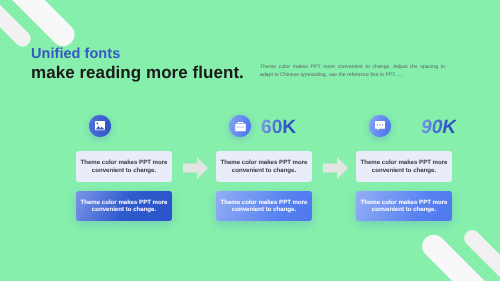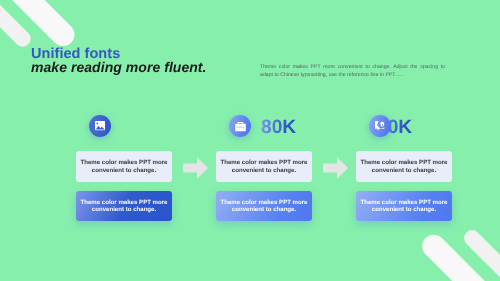--- a/index.html
+++ b/index.html
@@ -7,21 +7,21 @@
        font-family:"Liberation Sans",sans-serif;-webkit-font-smoothing:antialiased;
        text-rendering:geometricPrecision;}
   .slide{position:relative;width:500px;height:281px;background:#86efac;overflow:hidden;}
   .card-l,.card-b,.num,.para,.t1,.t2{will-change:transform;}
 
   
   .deco{position:absolute;background:#f2f3f5;border-radius:99px;}
 
   .title{position:absolute;left:31.2px;top:47.6px;}
   .t1{color:#3657c4;font-size:14.5px;font-weight:bold;line-height:13px;letter-spacing:0.05px;}
-  .t2{color:#1a1a1a;font-size:14px;font-weight:bold;line-height:13px;letter-spacing:0.05px;font-style:italic;}
+  .t2{color:#1a1a1a;font-size:17px;font-weight:bold;line-height:13px;margin-top:5px;letter-spacing:0.05px;}
   .para{position:absolute;left:260px;top:63px;width:185px;font-size:5.2px;line-height:8.2px;
         color:#5c6068;text-align:justify;}
 
   .circle{position:absolute;width:22px;height:22px;border-radius:50%;
           background:linear-gradient(100deg,#5272d6 0%,#2b51c5 100%);
           display:flex;align-items:center;justify-content:center;
           box-shadow:0 2px 7px rgba(64,100,210,0.30);}
   .circle svg{display:block;}
   .num{position:absolute;font-size:19.2px;font-weight:bold;line-height:19.2px;
        background:linear-gradient(100deg,#7e9aea 0%,#2c52c9 75%);
@@ -70,34 +70,34 @@
     <path fill="#e4e4e4" d="M0 6.5h14V0l11 11-11 11v-6.5H0z"></path>
   </svg>
 
   <div class="circle" style="left:229px;top:115px;background:linear-gradient(108deg,#8ba7f3 0%,#5278ee 80%);">
     <svg width="11" height="11" viewBox="0 0 22 22">
       <path fill="#ffffff" d="M6.6 2.0h8.8a1.4 1.4 0 0 1 1.4 1.4V5.8h-2.0V4.0H7.2V5.8H5.2V3.4A1.4 1.4 0 0 1 6.6 2.0z"></path>
       <rect x="0.4" y="5.6" width="21.2" height="15.0" rx="1.2" fill="#ffffff"></rect>
       <rect x="3.4" y="11.6" width="15.2" height="1.2" fill="#8aa2ea"></rect>
     </svg>
   </div>
-  <div class="num" style="left:261px;top:118px;">80K</div>
+  <div class="num" style="left:261px;top:118px;">60K</div>
   <div class="card-l" style="left:216px;top:151px;">Theme color makes PPT more convenient to change.</div>
   <div class="card-b" style="left:216px;top:191px;background:linear-gradient(116deg,#93aef5 0%,#5680f0 70%,#5077ee 100%);">Theme color makes PPT more convenient to change.</div>
 
   <svg class="arrow" style="left:323px;" viewBox="0 0 25 22">
     <path fill="#e4e4e4" d="M0 6.5h14V0l11 11-11 11v-6.5H0z"></path>
   </svg>
 
   <div class="circle" style="left:369px;top:115px;background:linear-gradient(108deg,#8ba7f3 0%,#5278ee 80%);">
     <svg width="10" height="10" viewBox="0 0 24 24">
       <rect x="0" y="0" width="24" height="18.6" rx="1.2" fill="#ffffff"></rect>
       <path fill="#ffffff" d="M5.4 17.2 L11.2 17.2 L6.9 22.8 Z"></path>
       <circle cx="6.0" cy="9.4" r="1.55" fill="#5878dc"></circle>
       <circle cx="12" cy="9.4" r="1.55" fill="#5878dc"></circle>
       <circle cx="18.0" cy="9.4" r="1.55" fill="#5878dc"></circle>
     </svg>
   </div>
-  <div class="num" style="left:377px;top:118px;">90K</div>
+  <div class="num" style="left:421px;top:118px;font-style:italic;">90K</div>
   <div class="card-l" style="left:356px;top:151px;">Theme color makes PPT more convenient to change.</div>
   <div class="card-b" style="left:356px;top:191px;background:linear-gradient(116deg,#93aef5 0%,#5680f0 70%,#5077ee 100%);">Theme color makes PPT more convenient to change.</div>
 
 </div>
 
 </body></html>

